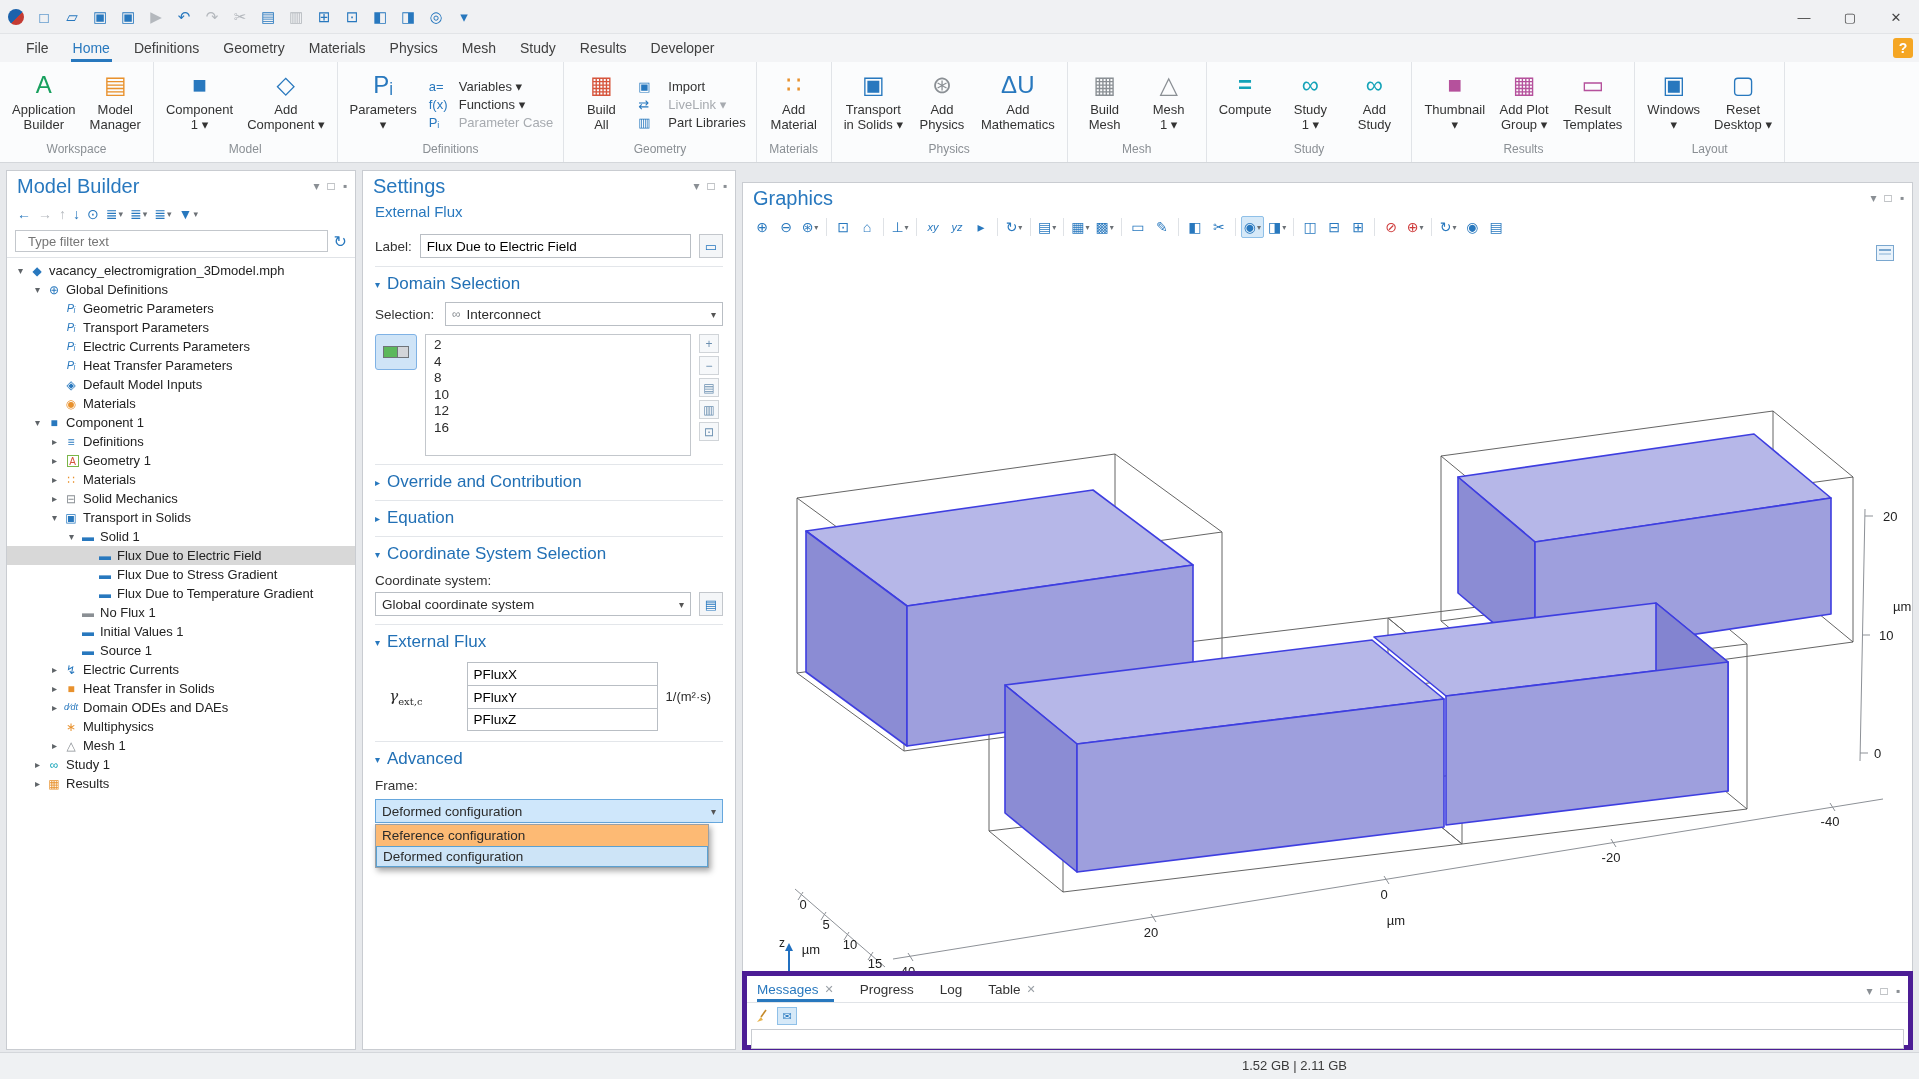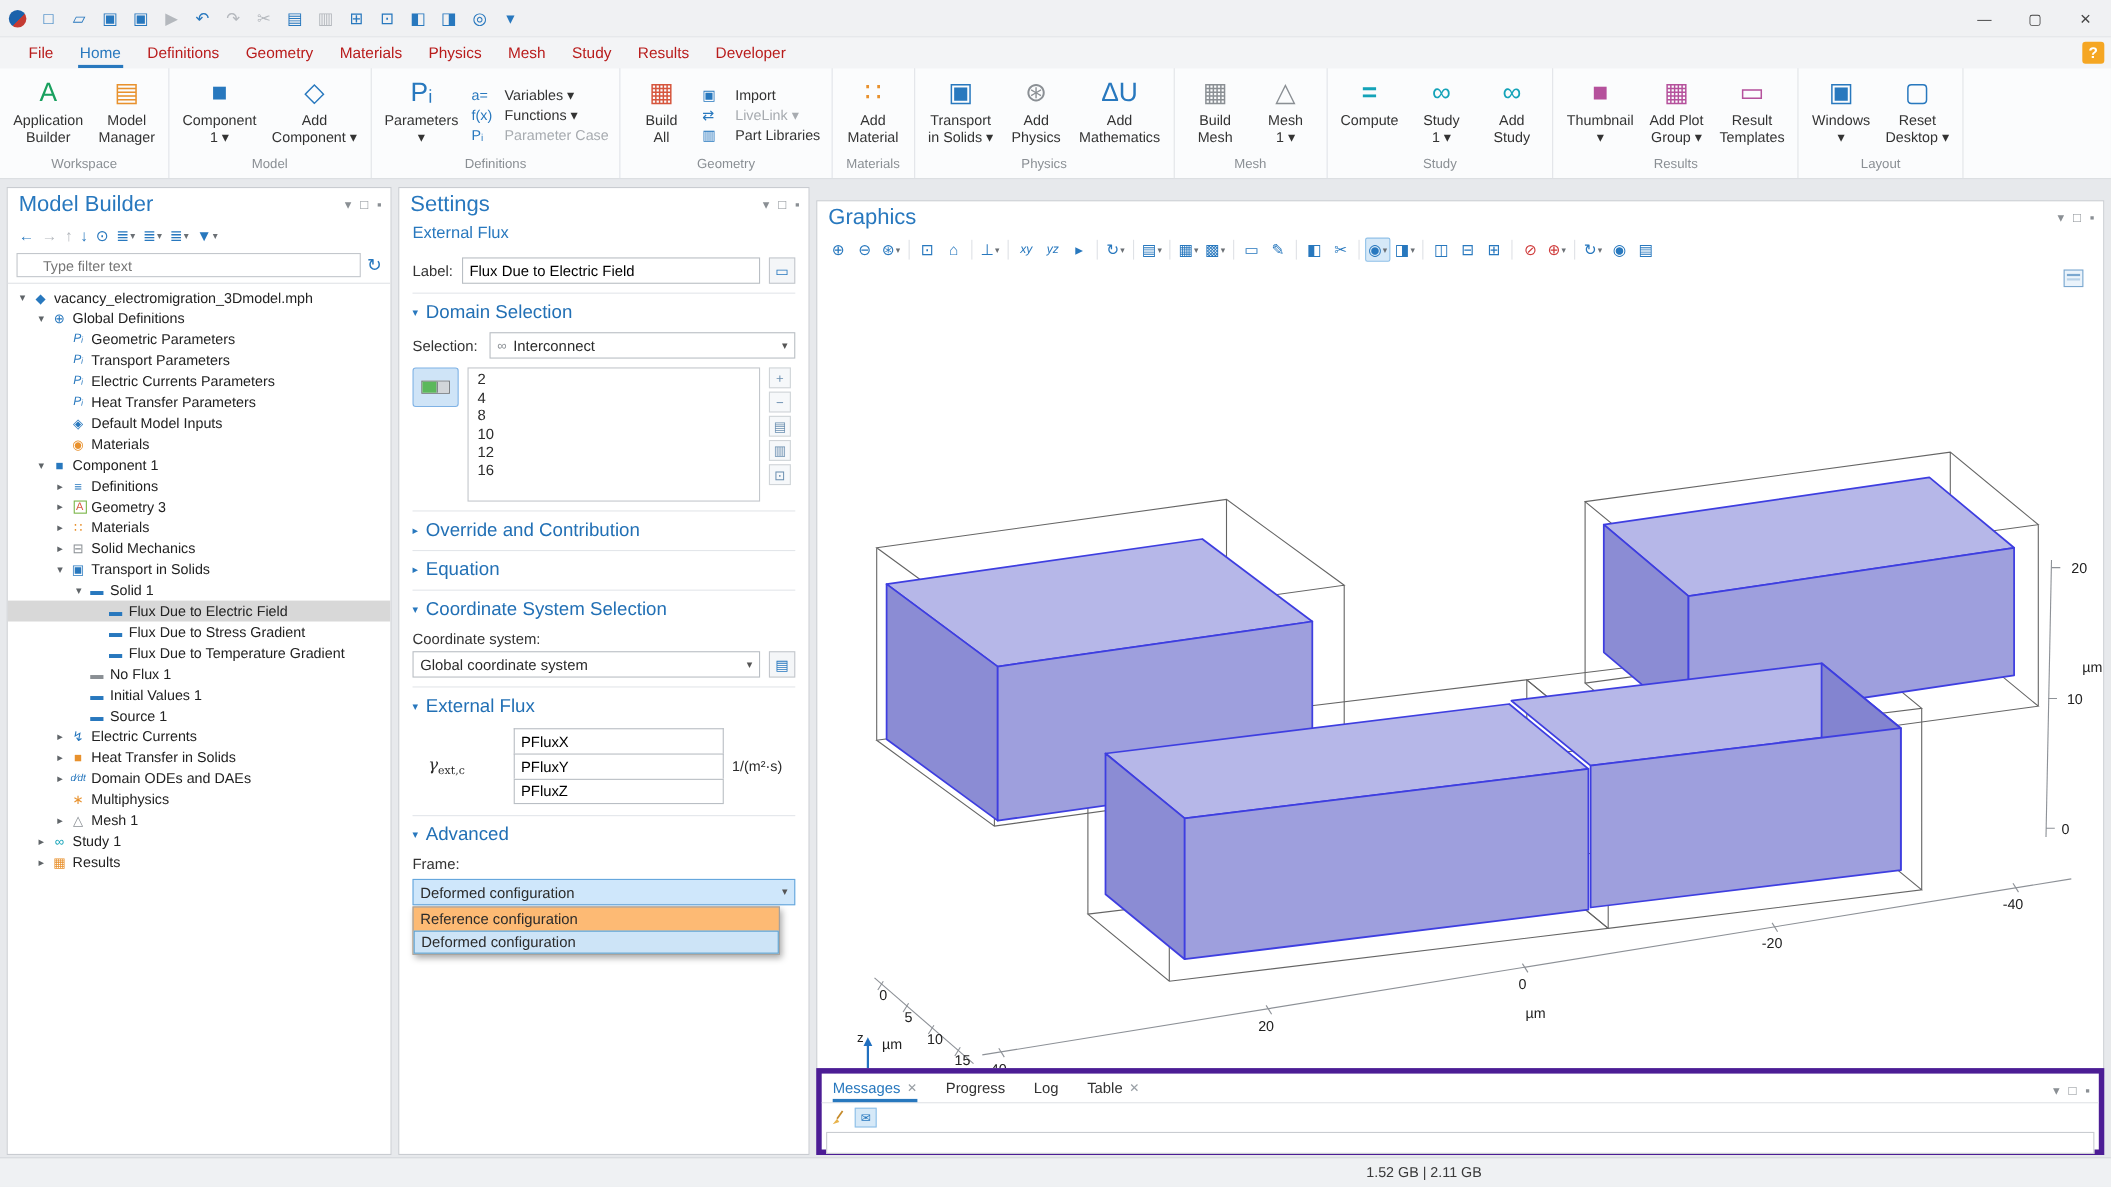--- a/index.html
+++ b/index.html
@@ -16,21 +16,21 @@
   .logo { width:16px; height:16px; border-radius:50%;
     background:linear-gradient(135deg,#1b62ab 55%,#c43b33 45%); margin-right:4px; }
   #win-title { position:absolute; left:520px; top:0; height:34px; display:flex; align-items:center;
     font-size:13px; color:#3a3a3a; }
   .winctl { position:absolute; right:0; top:0; height:34px; display:flex; }
   .winctl span { width:46px; height:34px; display:flex; align-items:center; justify-content:center;
     font-size:13px; color:#444; }
   
   #menubar { position:absolute; top:34px; left:0; right:0; height:28px; background:#f3f4f6;
     display:flex; align-items:stretch; padding-left:14px; }
-  .mtab { padding:0 12px; display:flex; align-items:center; font-size:14px; color:#b91c1c;
+  .mtab { padding:0 12px; display:flex; align-items:center; font-size:14px; color:#404040;
     position:relative; }
   .mtab.active { color:#2878be; }
   .mtab.active::after { content:""; position:absolute; left:10px; right:10px; bottom:0;
     height:3px; background:#2878be; }
   #help-btn { position:absolute; right:6px; top:4px; width:20px; height:20px; background:#f5a623;
     color:#fff; font-weight:bold; border-radius:3px; display:flex; align-items:center; justify-content:center; }
   
   #ribbon { position:absolute; top:62px; left:0; right:0; height:101px; background:#fbfcfd;
     border-bottom:1px solid #d4d7db; display:flex; }
   .rgroup { display:flex; flex-direction:column; border-right:1px solid #e1e4e8; padding:4px 6px 0 6px; }
@@ -55,21 +55,21 @@
   #bottom-panel { position:absolute; left:0; right:0; bottom:0; height:79px; background:#fff; border:5px solid #4c1d95; }
   .phead { height:30px; display:flex; align-items:center; padding:0 10px; position:relative; }
   .ptitle { font-size:20px; color:#2878be; }
   .pctl { position:absolute; right:8px; top:8px; display:flex; gap:8px; color:#8a8f94; font-size:12px; }
   
   #mb-toolbar { height:26px; display:flex; align-items:center; gap:7px; padding:0 10px; }
   #mb-toolbar .ti { font-size:14px; color:#2878be; display:flex; align-items:center; }
   #mb-toolbar .ti.dis { color:#b4b8bd; }
   #mb-toolbar .dd { font-size:9px; color:#6b7075; margin-left:1px; }
   #mb-filter { display:flex; align-items:center; gap:6px; padding:3px 8px 5px 8px; border-bottom:1px solid #e0e3e7; }
-  #mb-filter input { flex:1; height:22px; border:1px solid #c3c7cc; padding:0 23px; font-size:13px;
+  #mb-filter input { flex:1; height:22px; border:1px solid #c3c7cc; padding:0 12px; font-size:13px;
     font-family:"Liberation Sans",sans-serif; color:#555; }
   #mb-filter .refresh { color:#2878be; font-size:16px; }
   #tree { padding-top:3px; overflow:hidden; }
   .trow { height:19px; display:flex; align-items:center; font-size:13px; white-space:nowrap; }
   .trow.sel { background:#d8d8d8; }
   .tw { width:15px; text-align:center; font-size:10px; color:#5f6468; flex:0 0 15px; }
   .tic { width:18px; flex:0 0 18px; text-align:center; font-size:12px; line-height:1; }
   .ic-pi { color:#2878be; font-size:11px; font-style:italic; }
   .ic-geomA { color:#d6553d; border:1px solid #7ab648; font-size:10px; width:12px; height:12px;
     line-height:11px; display:inline-block; margin-left:3px; }
@@ -453,21 +453,21 @@
         <span class="tlabel">Component 1</span>
       </div>
     <div class="trow" style="padding-left:40px">
         <span class="tw">▸</span>
         <span class="tic cblue">≡</span>
         <span class="tlabel">Definitions</span>
       </div>
     <div class="trow" style="padding-left:40px">
         <span class="tw">▸</span>
         <span class="tic"><span class="ic-geomA">A</span></span>
-        <span class="tlabel">Geometry 3</span>
+        <span class="tlabel">Geometry 1</span>
       </div>
     <div class="trow" style="padding-left:40px">
         <span class="tw">▸</span>
         <span class="tic corange">∷</span>
         <span class="tlabel">Materials</span>
       </div>
     <div class="trow" style="padding-left:40px">
         <span class="tw">▸</span>
         <span class="tic cgray">⊟</span>
         <span class="tlabel">Solid Mechanics</span>

